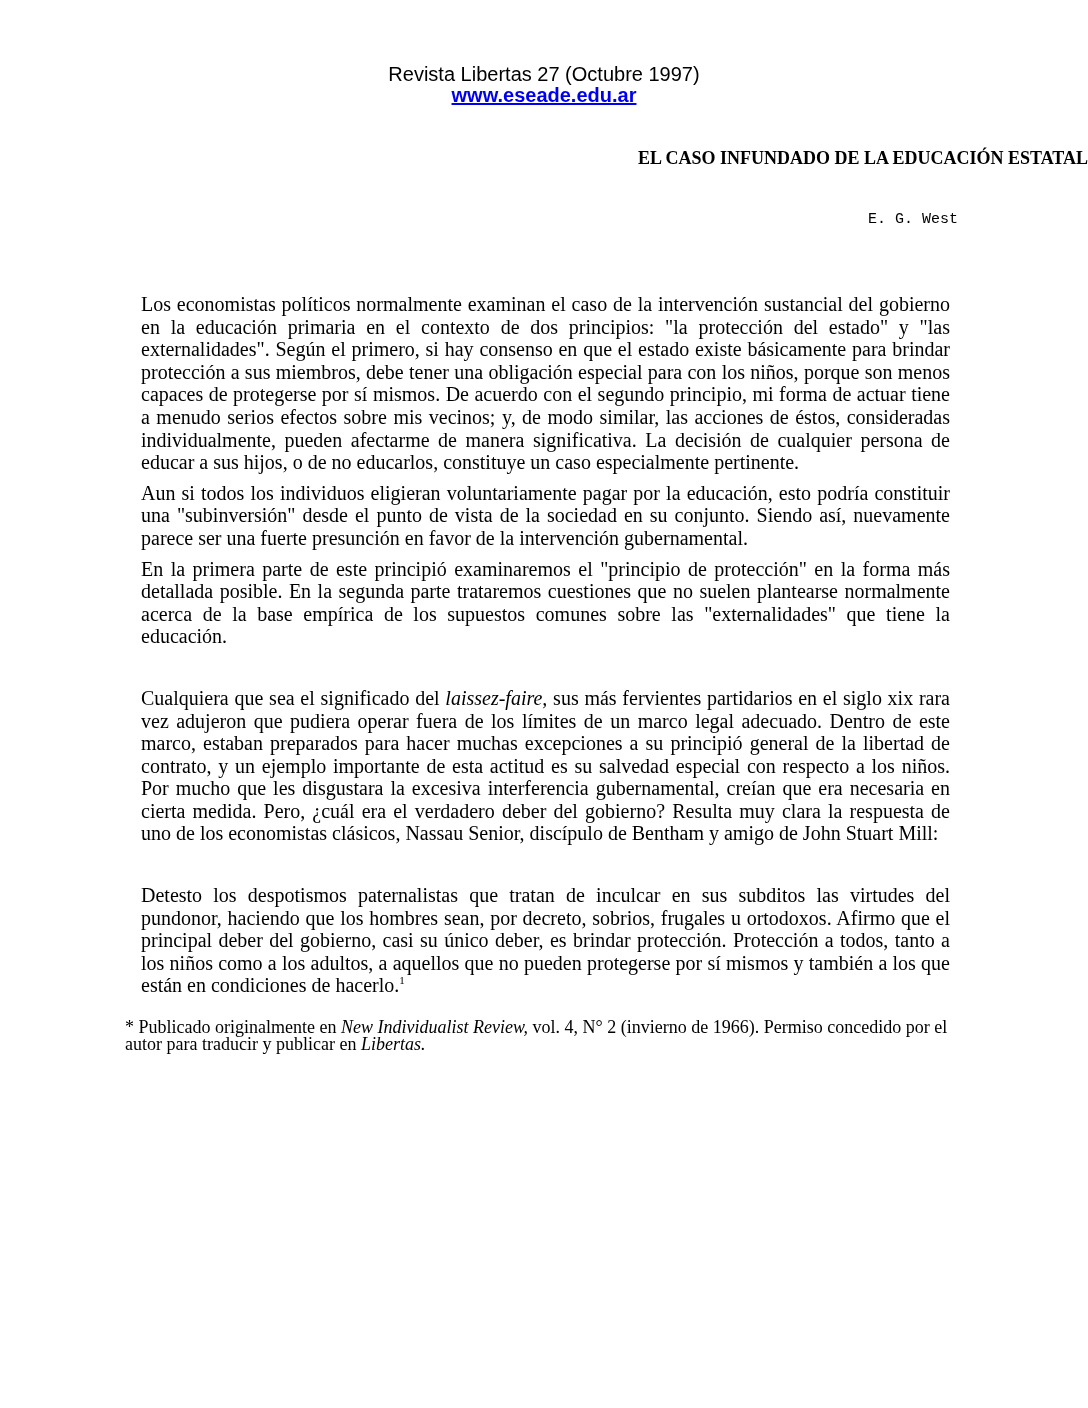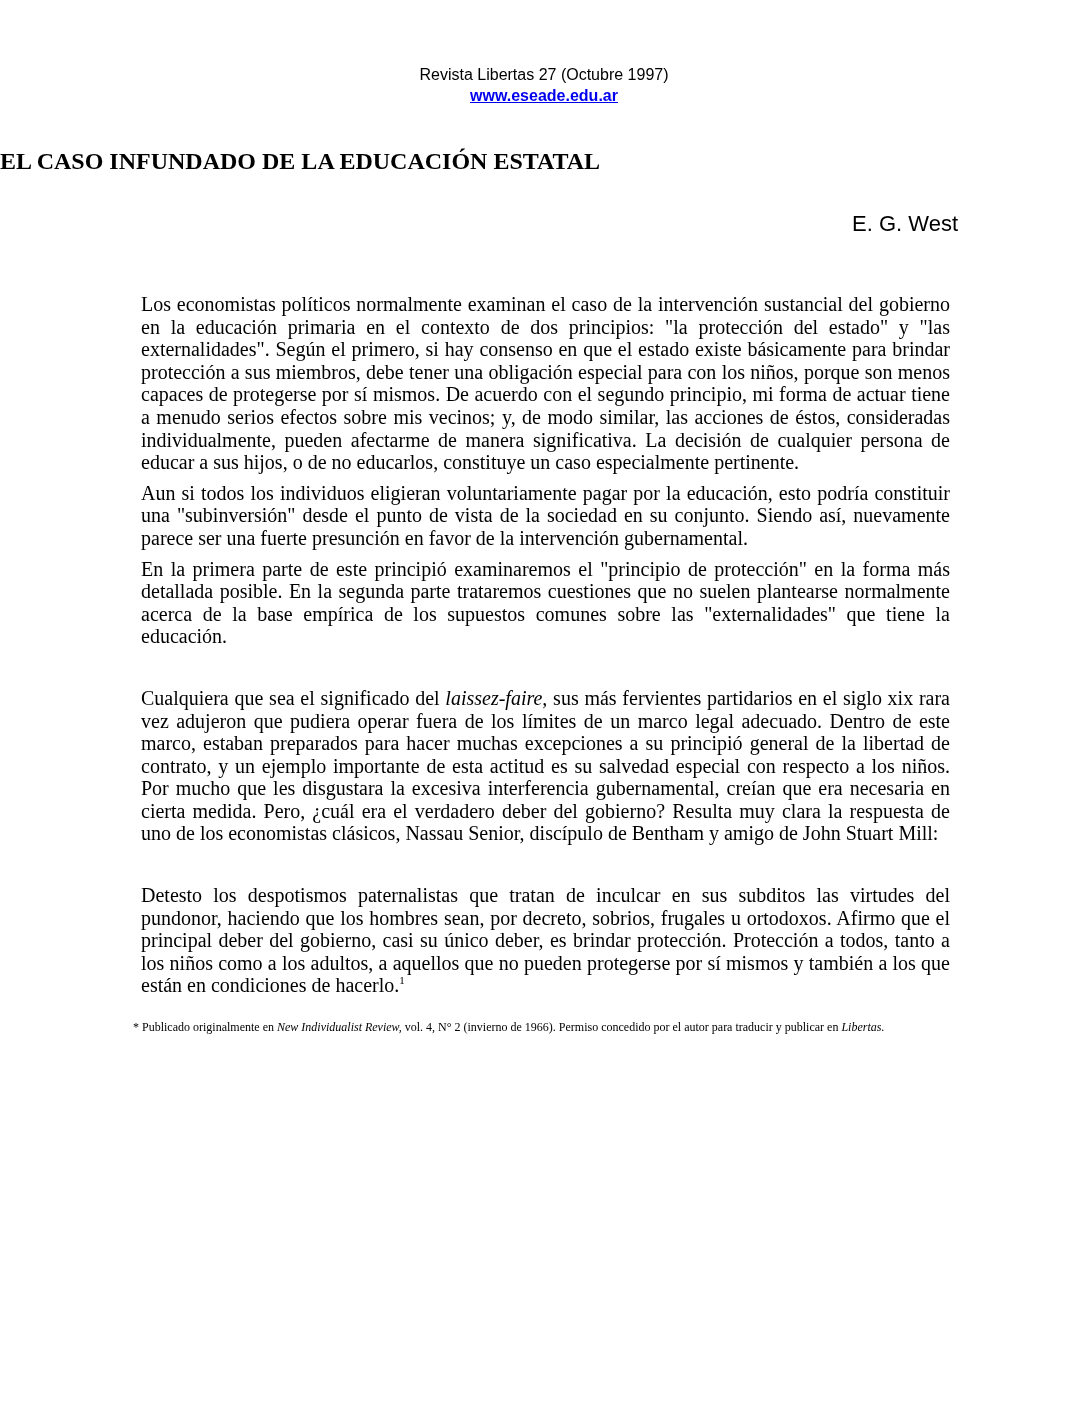--- a/index.html
+++ b/index.html
@@ -1,29 +1,29 @@
 <!DOCTYPE html>
 <html><head>
 <meta charset="utf-8">
 <style>
   html, body { margin: 0; padding: 0; background: #ffffff; }
   body { width: 1088px; height: 1408px; position: relative; overflow: hidden; color: #000; }
   .header { position: absolute; top: 64px; left: 0; width: 1088px; text-align: center;
-    font-family: "Liberation Sans", sans-serif; font-size: 16px; line-height: 21px; }
+    font-family: "Liberation Sans", sans-serif; font-size: 20px; line-height: 21px; }
   .header a { color: #0000ee; text-decoration: underline; font-weight: bold; text-align: right; }
-  .title { position: absolute; top: 148px; left: 0; width: 1088px; text-align: left;
-    font-family: "Liberation Serif", serif; font-weight: bold; font-size: 24px; }
-  .author { position: absolute; top: 211px; right: 130px; font-family: Liberation Sans, sans-serif; font-size: 22px; }
+  .title { position: absolute; top: 148px; left: 0; width: 1088px; text-align: right;
+    font-family: "Liberation Serif", serif; font-weight: bold; font-size: 18px; }
+  .author { position: absolute; top: 211px; right: 130px; font-family: Liberation Mono, monospace; font-size: 15px; }
   .body { position: absolute; top: 285px; left: 133px; width: 825px;
     font-family: "Liberation Serif", serif; font-size: 20px; line-height: 22.6px; text-align: justify; }
   .body p { margin: 8px; }
   .gap { height: 23px; }
   .body sup { font-size: 11px; vertical-align: 8px; line-height: 0; }
-  .footnotes { position: absolute; top: 1019px; left: 133px; width: 825px;
-    font-family: "Liberation Serif", serif; font-size: 12px; line-height: 17px; }
+  .footnotes { position: absolute; top: 1019px; left: 125px; width: 825px;
+    font-family: "Liberation Serif", serif; font-size: 18px; line-height: 17px; }
   .footnotes p { margin: 0; }
 </style>
 </head>
 <body>
 
 <div class="header">
   <div>Revista Libertas 27 (Octubre 1997)</div>
   <div><a>www.eseade.edu.ar</a></div>
 </div>
 

